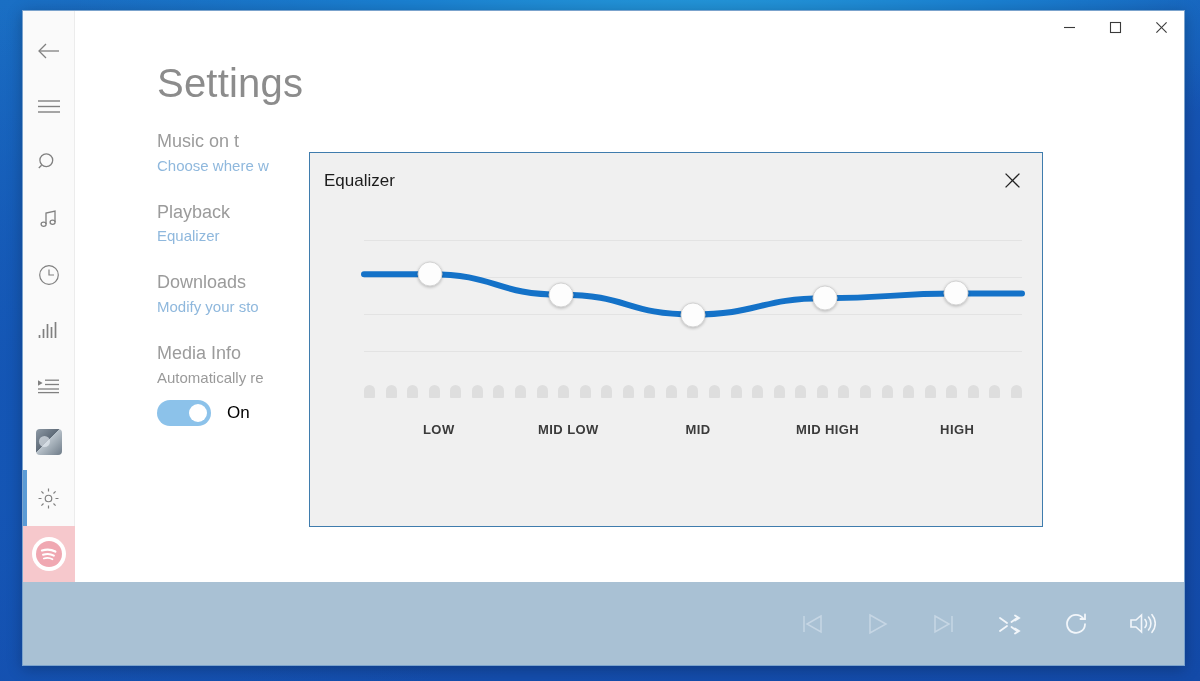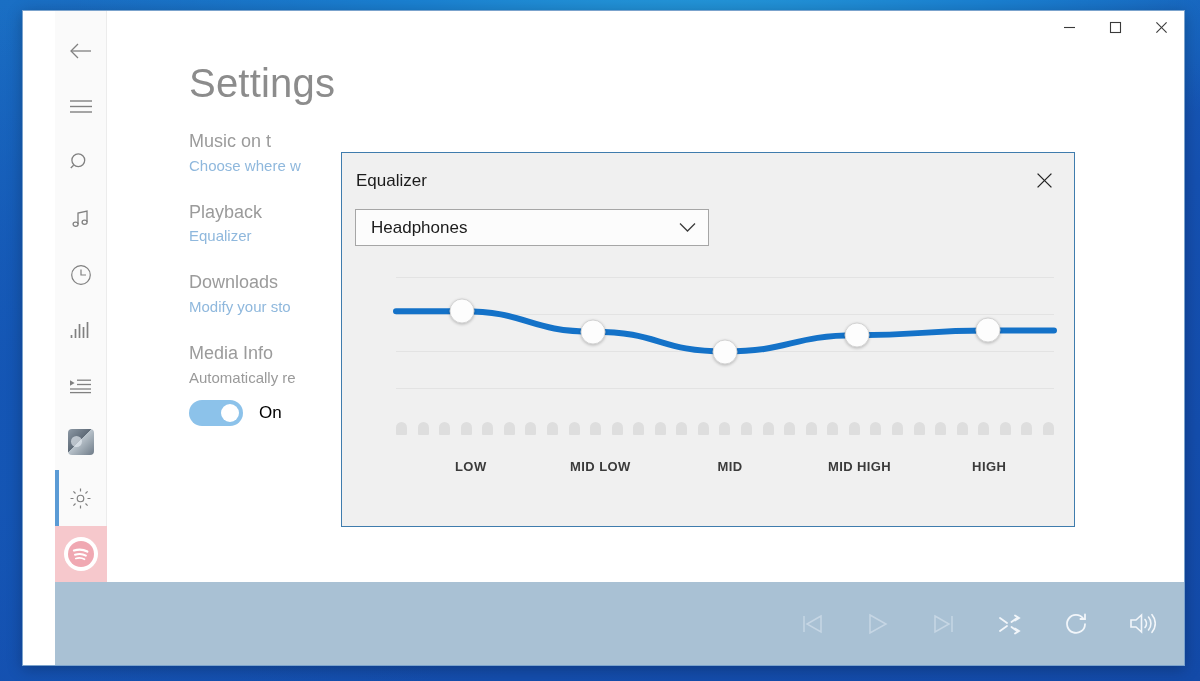--- a/index.html
+++ b/index.html
@@ -20,21 +20,20 @@
   
   #app-window {
     position: absolute;
     left: 22px; top: 10px;
     width: 1163px; height: 656px;
     background: #ffffff;
     border: 1px solid #7ba3cd;
     display: flex;
     flex-direction: column;
     box-shadow: 0 3px 14px rgba(0,0,0,.25);
-    padding-left: 32px;
   }
 
   
   #titlebar {
     position: absolute; top: 0; right: 0;
     height: 46px; width: 340px;
     display: flex; justify-content: flex-end; align-items: flex-start;
     z-index: 40;
   }
   .wbtn {
@@ -434,30 +433,20 @@
         <div id="eq-titlebar">
           <span id="eq-title">Equalizer</span>
           <div id="eq-close">
             <svg width="17" height="17" viewBox="0 0 17 17">
                 <line x1="1.6" y1="1.6" x2="15.4" y2="15.4" stroke="currentColor" stroke-width="1.3"></line>
                 <line x1="15.4" y1="1.6" x2="1.6" y2="15.4" stroke="currentColor" stroke-width="1.3"></line>
               </svg>
           </div>
         </div>
 
-        <div id="eq-select-wrap">
-          <div id="eq-select">
-            <span id="eq-select-value">Headphones</span>
-            <span id="eq-select-chevron">
-              <svg width="17" height="11" viewBox="0 0 17 11" fill="none" stroke="currentColor" stroke-width="1.3">
-                  <path d="M1 1.5 L8.5 9 L16 1.5"></path>
-                </svg>
-            </span>
-          </div>
-        </div>
 
         <div id="eq-chart">
 
 
           <div id="eq-plot">
             <div class="gridline" style="top:6px"></div>
             <div class="gridline" style="top:43px"></div>
             <div class="gridline" style="top:80px"></div>
             <div class="gridline" style="top:117px"></div>
             <svg class="curve" id="eq-curve" viewBox="0 0 660 167" preserveAspectRatio="none">

